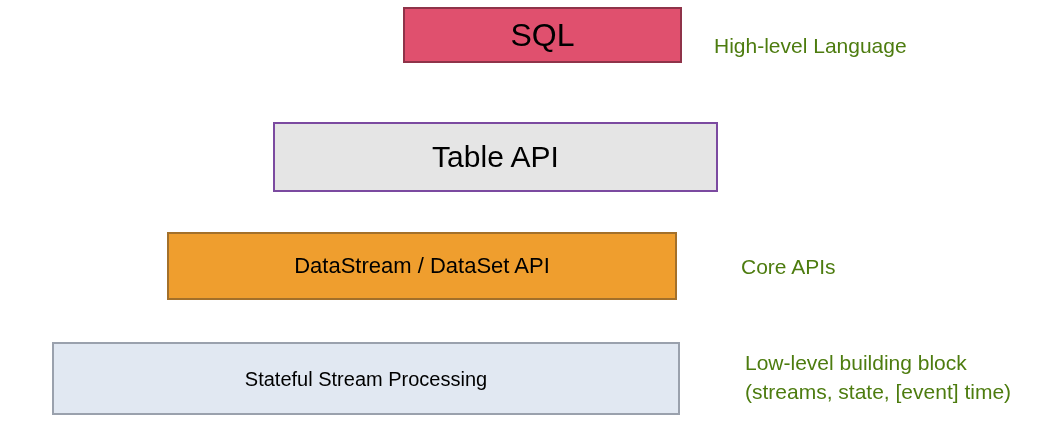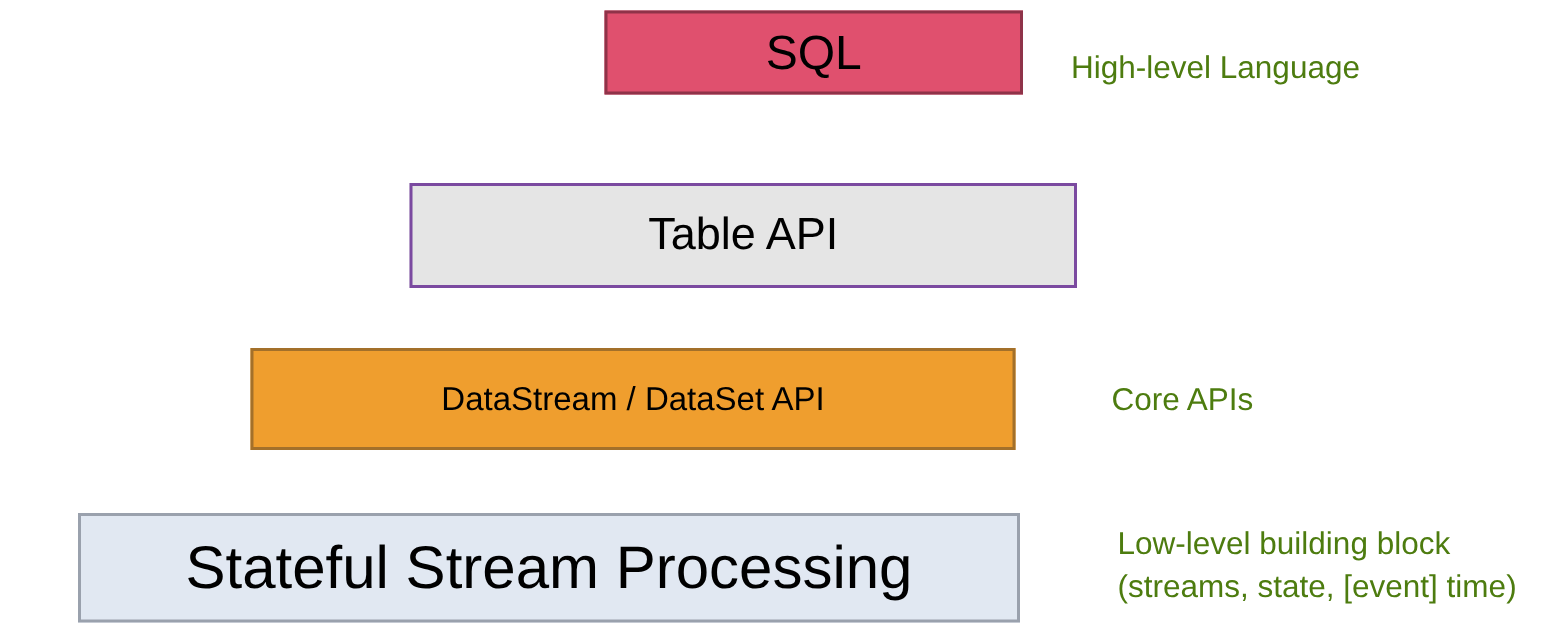--- a/index.html
+++ b/index.html
@@ -68,21 +68,21 @@
   }
   #box-datastream .layer-box-label { font-size: 22px; }
   #note-datastream { left: 705px; top: 252px; margin-left: 36px; }
 
   
   #box-stateful {
     left: 52px; top: 342px; width: 628px; height: 73px;
     background: #e1e8f2;
     border-color: #9aa1ad;
   }
-  #box-stateful .layer-box-label { font-size: 40px; }
+  #box-stateful .layer-box-label { font-size: 20px; }
   #note-stateful { left: 745px; top: 348px; }
 </style>
 </head>
 <body>
 
 <div id="canvas">
 
   <div class="layer-box" id="box-sql">
     <span class="layer-box-label">SQL</span>
   </div>

